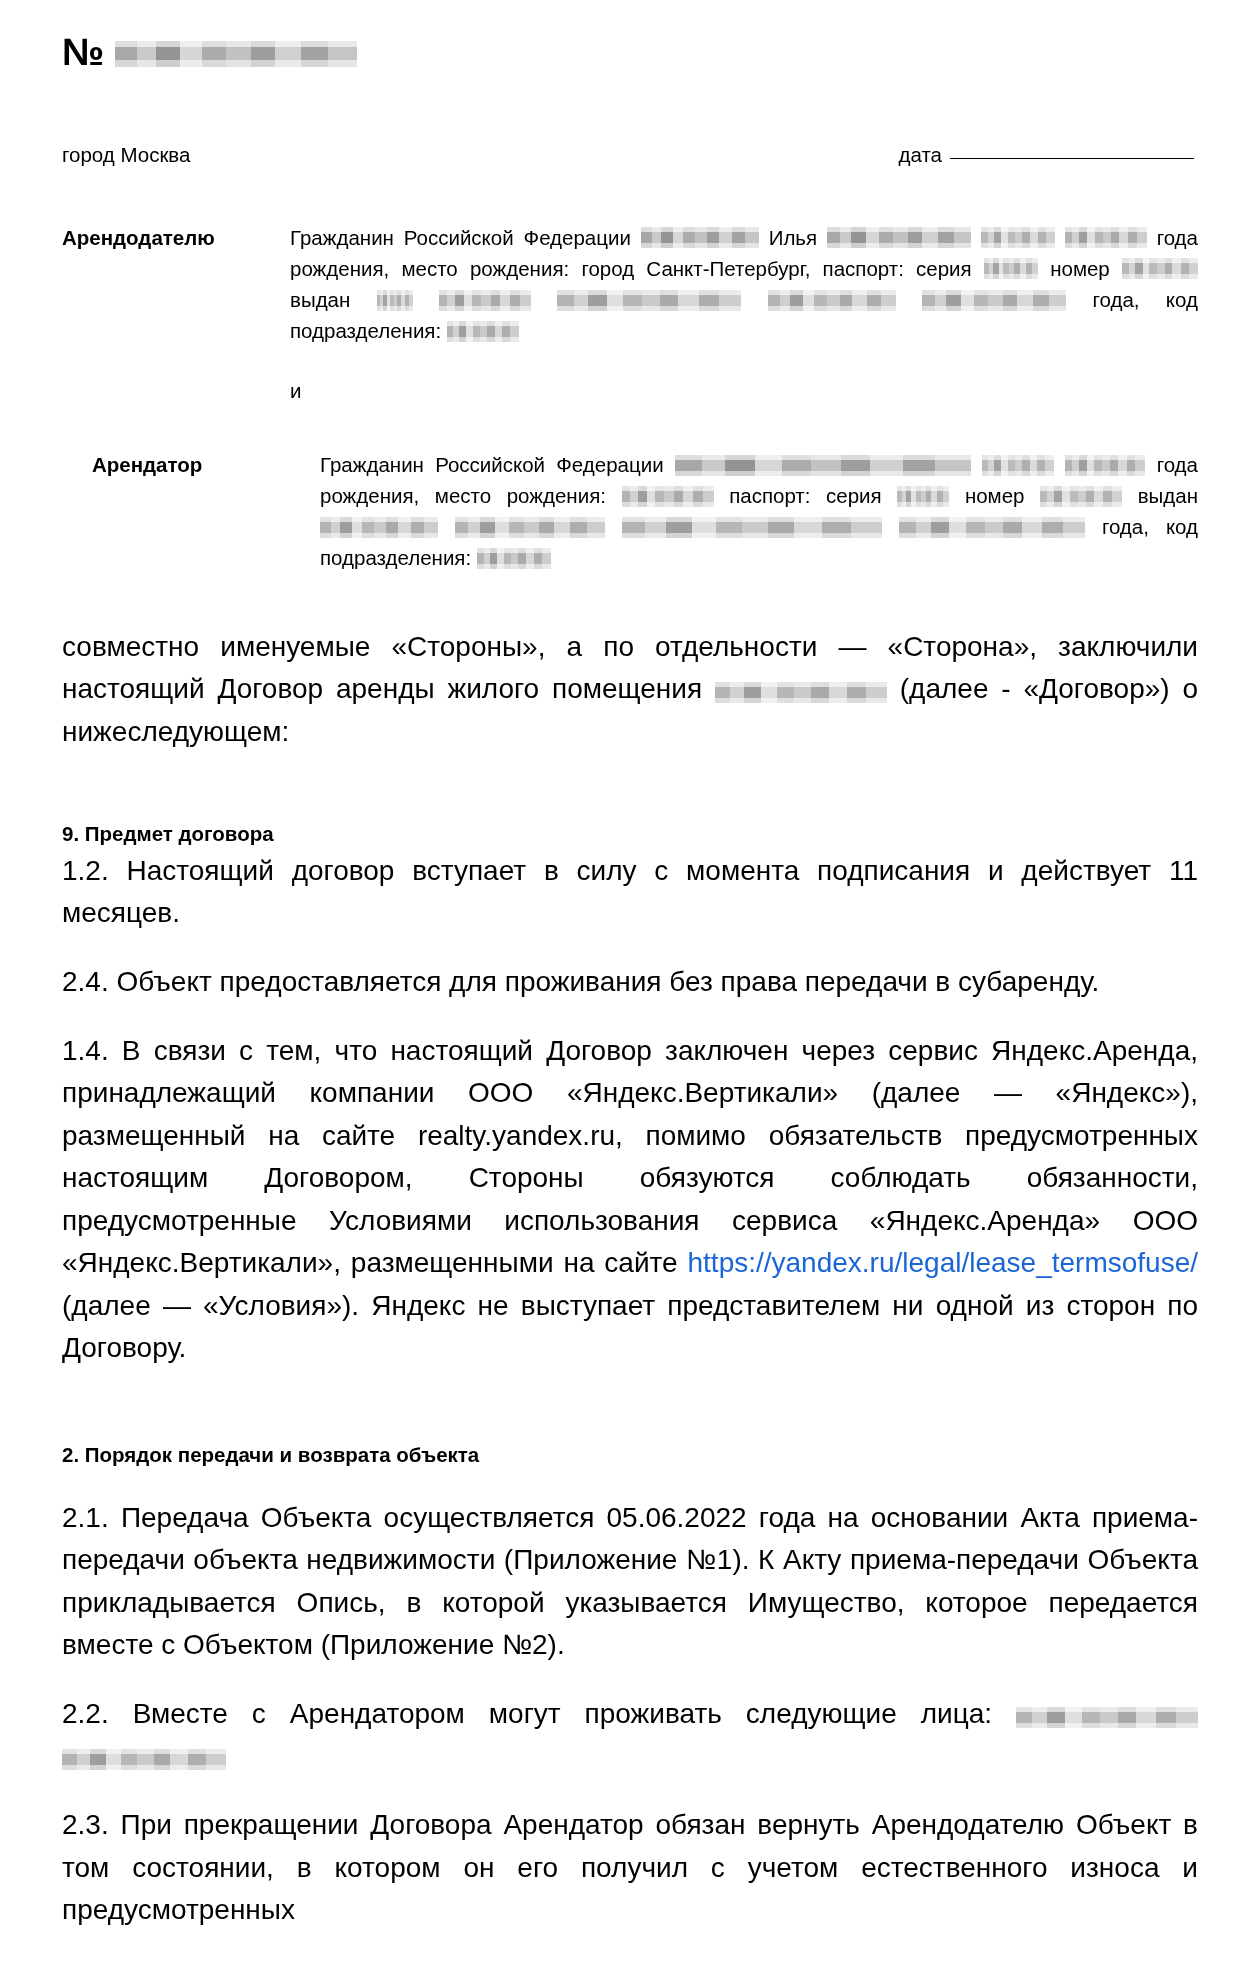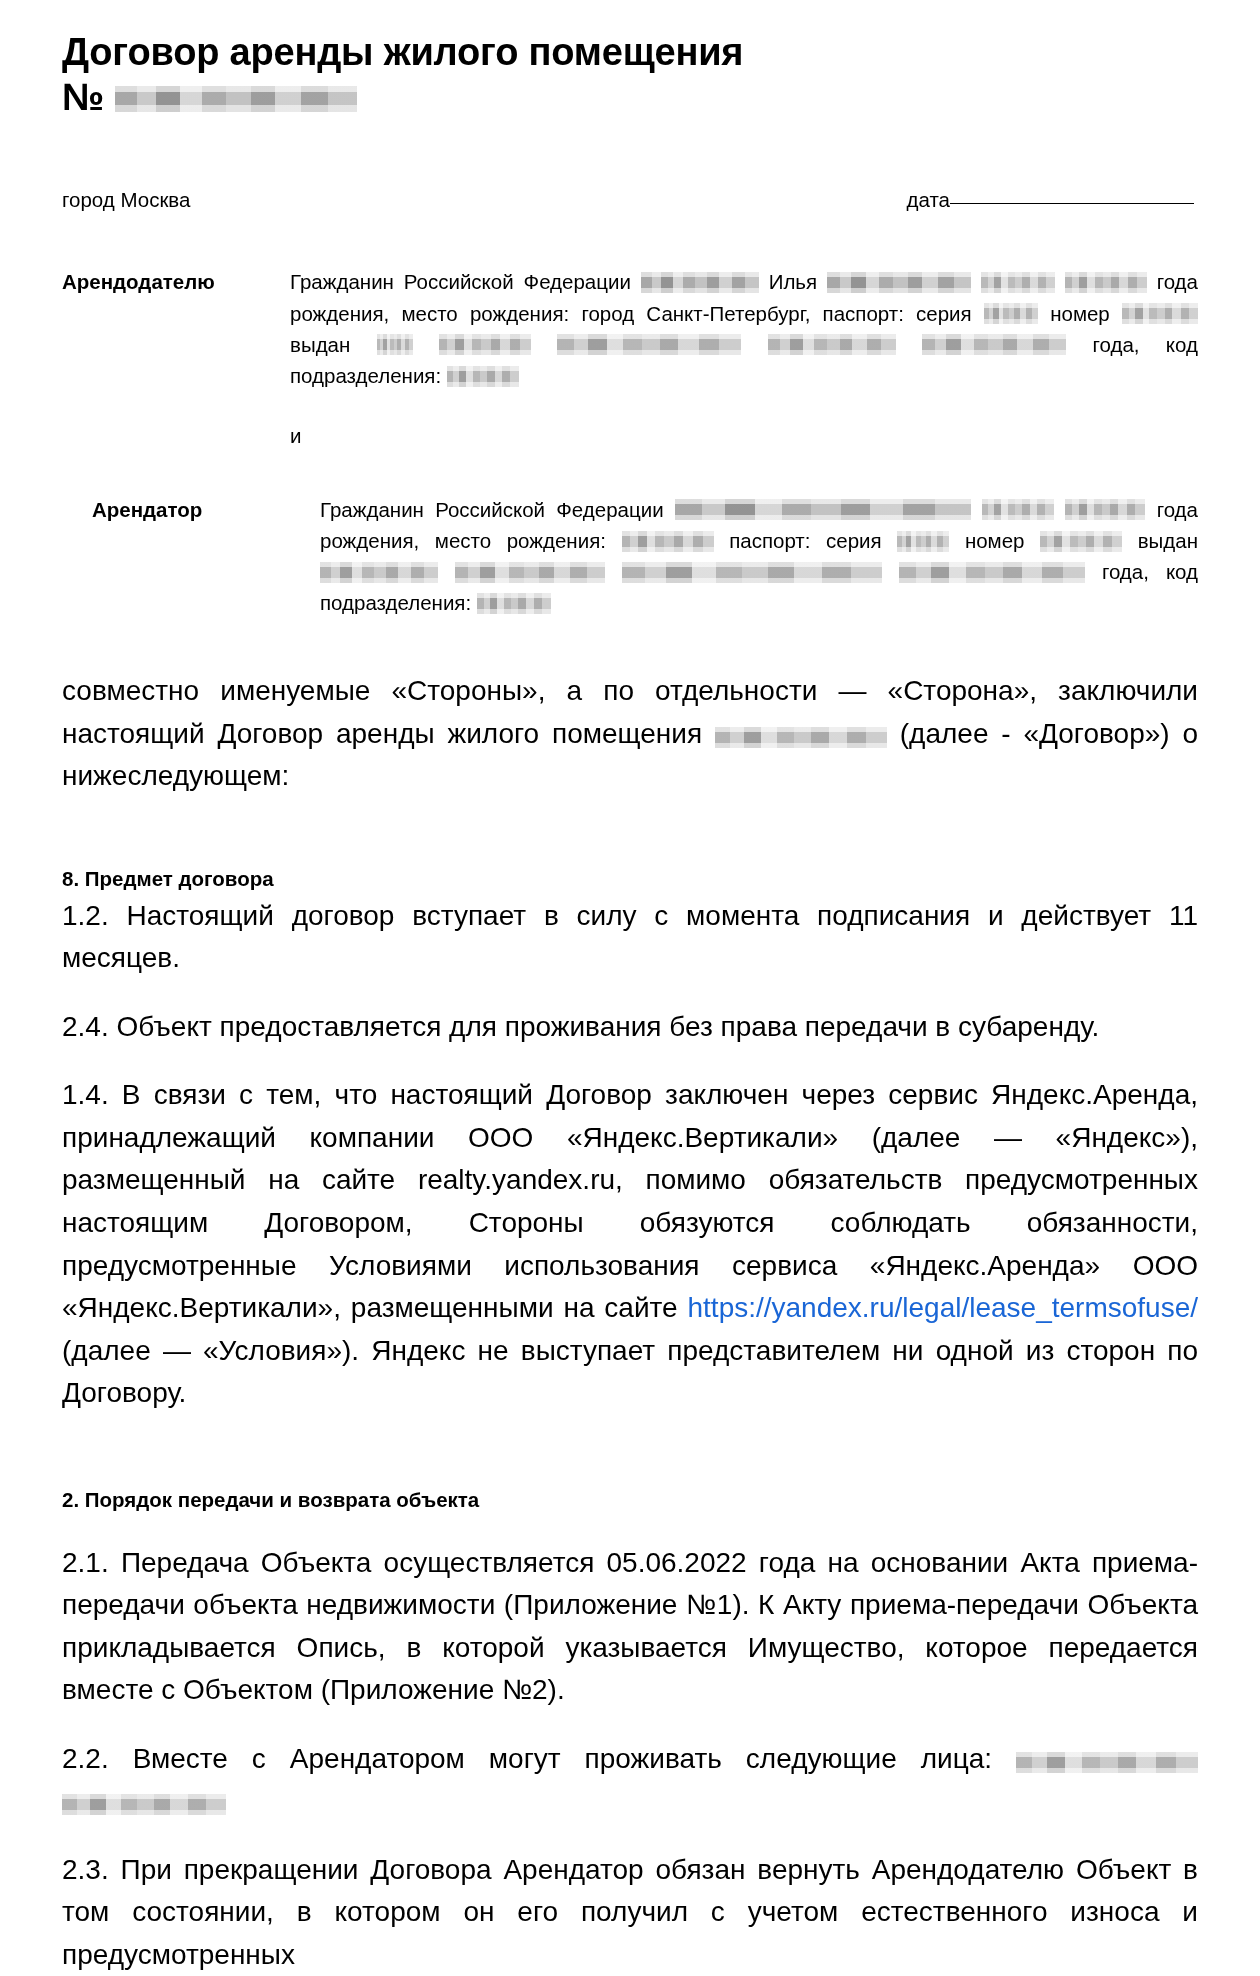--- a/index.html
+++ b/index.html
@@ -82,20 +82,21 @@
     display: flex;
     justify-content: space-between;
     align-items: baseline;
     margin-top: 66px;
     font-size: 20.5px;
     line-height: 1.4;
   }
   .date-wrap {
     display: flex;
     align-items: baseline;
+    gap: 8px;
     padding-right: 4px;
   }
   .date-rule {
     display: inline-block;
     width: 244px;
     border-bottom: 1.6px solid #000;
     height: 1px;
     position: relative;
     top: -3px;
   }
@@ -156,21 +157,20 @@
     text-decoration: none;
     word-break: break-all;
   }
 </style>
 </head>
 <body>
 
 <div class="page">
 
   <h1 class="doc-title">
-    <span>Договор аренды жилого помещения</span>
     <span class="line2">
       <span>№</span>
       <span class="red red-title dark" style="width:242px;"></span>
     </span>
   </h1>
 
   <div class="city-date-row">
     <span>город Москва</span>
     <span class="date-wrap">
       <span>дата</span>
@@ -230,21 +230,21 @@
       </p>
     </div>
   </div>
 
   <p class="para block-gap">
     <span>совместно именуемые «Стороны», а по отдельности — «Сторона», заключили настоящий Договор аренды жилого помещения</span>
     <span class="red" style="width:172px;height:21px;"></span>
     <span>(далее - «Договор») о нижеследующем:</span>
   </p>
 
-  <h2 class="section-head first">8. Предмет договора</h2>
+  <h2 class="section-head first">9. Предмет договора</h2>
 
 
   <p class="para">1.2. Настоящий договор вступает в силу с момента подписания и действует 11 месяцев.</p>
 
   <p class="para">2.4. Объект предоставляется для проживания без права передачи в субаренду.</p>
 
   <p class="para">
     <span>1.4. В связи с тем, что настоящий Договор заключен через сервис Яндекс.Аренда, принадлежащий компании ООО «Яндекс.Вертикали» (далее — «Яндекс»), размещенный на сайте realty.yandex.ru, помимо обязательств предусмотренных настоящим Договором, Стороны обязуются соблюдать обязанности, предусмотренные Условиями использования сервиса «Яндекс.Аренда» ООО «Яндекс.Вертикали», размещенными на сайте</span>
     <a class="link" href="#">https://yandex.ru/legal/lease_termsofuse/</a>
     <span>(далее — «Условия»). Яндекс не выступает представителем ни одной из сторон по Договору.</span>

